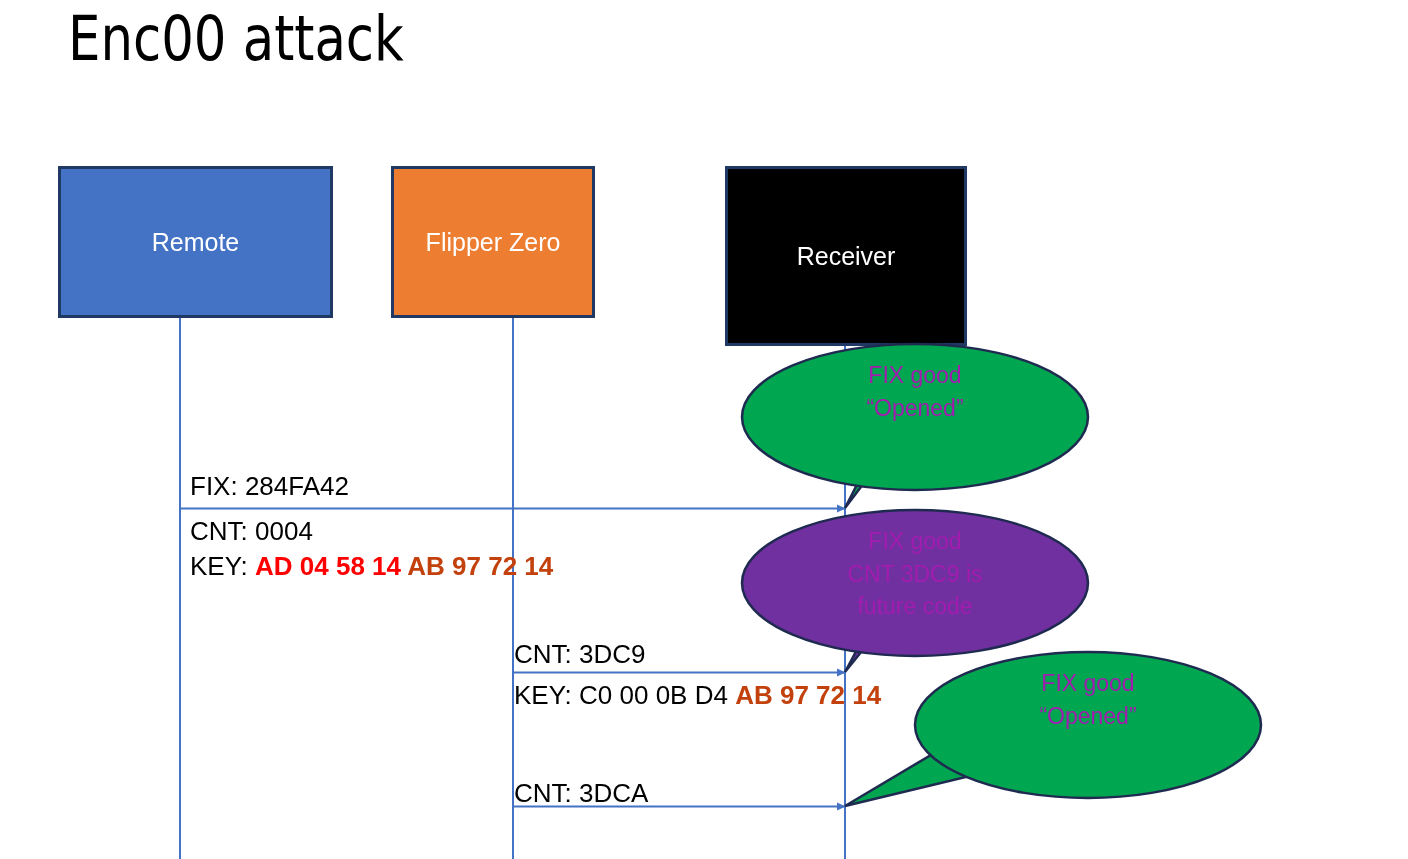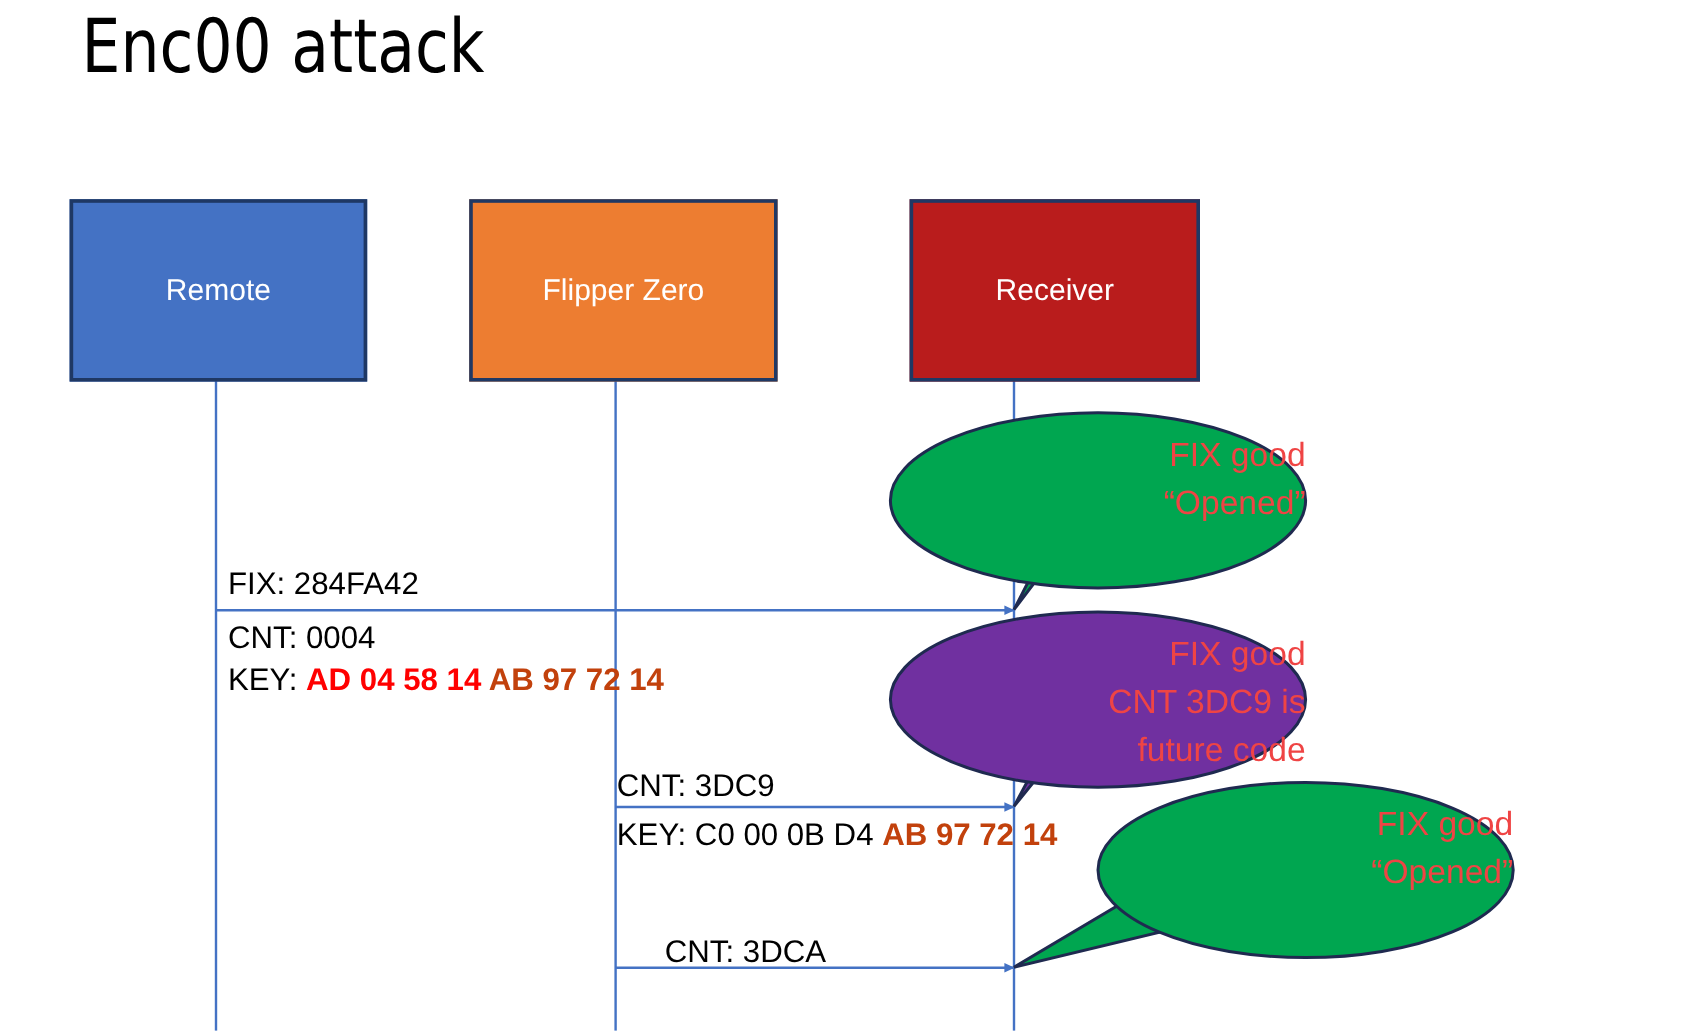--- a/index.html
+++ b/index.html
@@ -55,48 +55,48 @@
     white-space:nowrap;
     line-height:1.0;
   }
   .hex-red{color:#FF0000;font-weight:600;}
   .hex-green{color:#c2410c;font-weight:600;}
   .hex-black{color:#000000;}
 
   
   .bubble-text{
     position:absolute;
-    color:#ef4444;
-    font-size:28px;
-    text-align:right;
+    color:#a21caf;
+    font-size:23px;
+    text-align:center;
     line-height:1.42;
     white-space:nowrap;
     pointer-events:none;
   }
 </style>
 </head>
 <body>
 
 <div id="stage">
 
   <div id="title">Enc00 attack</div>
 
   <div class="lifeline" style="left:179px;top:316px;height:543px;"></div>
   <div class="lifeline" style="left:512px;top:316px;height:543px;"></div>
   <div class="lifeline" style="left:844px;top:316px;height:543px;"></div>
 
-  <div class="actor-box" style="left:58px;top:166px;width:248px;height:152px;background:#4472C4;">
+  <div class="actor-box" style="left:58px;top:166px;width:275px;height:152px;background:#4472C4;">
     <span class="actor-label">Remote</span>
   </div>
 
-  <div class="actor-box" style="left:391px;top:166px;width:257px;height:152px;background:#ED7D31;">
+  <div class="actor-box" style="left:391px;top:166px;width:204px;height:152px;background:#ED7D31;">
     <span class="actor-label">Flipper Zero</span>
   </div>
 
-  <div class="actor-box" style="left:758px;top:166px;width:242px;height:152px;background:#b91c1c;">
+  <div class="actor-box" style="left:725px;top:166px;width:242px;height:180px;background:#000000;">
     <span class="actor-label">Receiver</span>
   </div>
 
   <svg id="overlay" viewBox="0 0 1408 859" width="1408" height="859" xmlns="http://www.w3.org/2000/svg">
     <defs>
       <marker id="arrowhead" markerWidth="9" markerHeight="9" refX="8" refY="4.5" orient="auto" markerUnits="userSpaceOnUse">
         <path d="M0,0.6 L8.6,4.5 L0,8.4 z" fill="#4472C4"></path>
       </marker>
     </defs>
 
@@ -137,15 +137,15 @@
   </div>
 
   <div class="msg-label" style="left:190px;top:473px;"><span class="hex-black">FIX: 284FA42</span></div>
 
   <div class="msg-label" style="left:190px;top:518px;"><span class="hex-black">CNT: 0004</span></div>
   <div class="msg-label" style="left:190px;top:553px;"><span class="hex-black">KEY: </span><span class="hex-red">AD 04 58 14 </span><span class="hex-green">AB 97 72 14</span></div>
 
   <div class="msg-label" style="left:514px;top:641px;"><span class="hex-black">CNT: 3DC9</span></div>
   <div class="msg-label" style="left:514px;top:682px;"><span class="hex-black">KEY: C0 00 0B D4 </span><span class="hex-green">AB 97 72 14</span></div>
 
-  <div class="msg-label" style="left:514px;top:780px;margin-left:40px;"><span class="hex-black">CNT: 3DCA</span></div>
+  <div class="msg-label" style="left:514px;top:780px;"><span class="hex-black">CNT: 3DCA</span></div>
 
 </div>
 
 </body></html>

